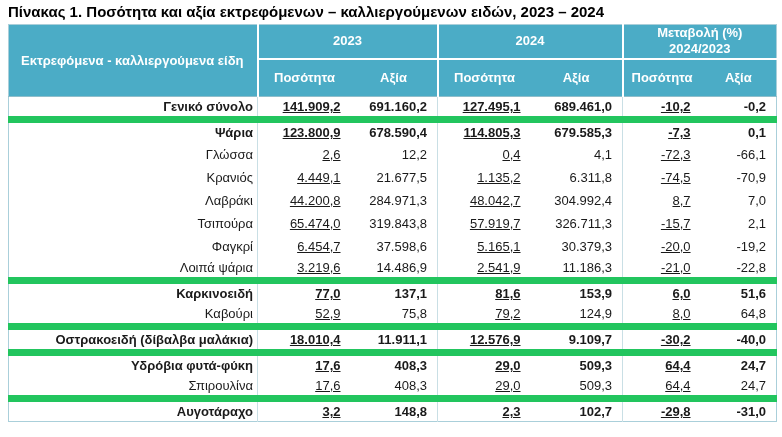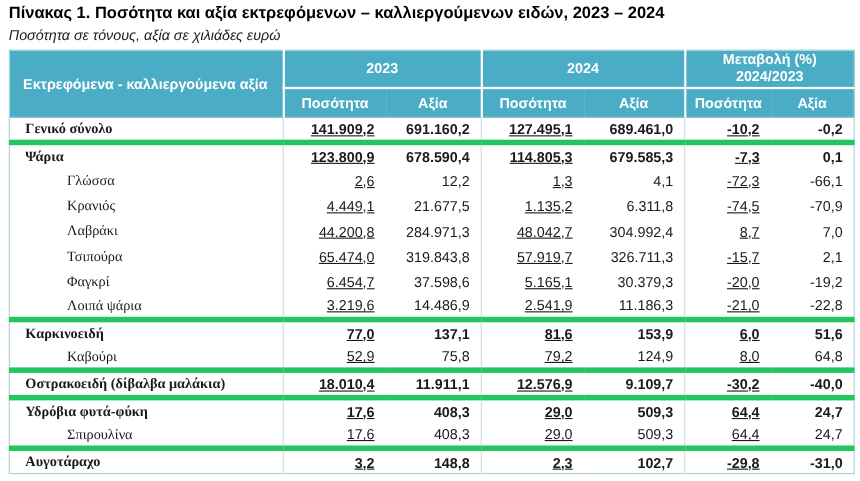--- a/index.html
+++ b/index.html
@@ -53,65 +53,63 @@
   th.group {
     border-left: 2px solid #ffffff;
     border-bottom: 2px solid #ffffff;
     height: 34px;
     text-align: center;
     vertical-align: middle;
     font-size: 13px;
   }
   th.group .pre { white-space: pre-line; line-height: 1.25; display: block; }
   th.sub {
-    height: 27px;
+    height: 38px;
     text-align: center;
     vertical-align: middle;
     font-size: 13px;
   }
   th.sub.group-start { border-left: 2px solid #ffffff; }
 
   
   tbody td {
     height: 23px;
     padding: 2px 10px 2px 0;
     vertical-align: middle;
     white-space: nowrap;
   }
   tbody td.label {
-    text-align: left;
+    text-align: right;
     padding: 2px 4px 2px 14px;
-    font-family: Liberation Serif, serif;
   }
   tbody td.label.indent { padding-left: 52px; }
   tbody td.num { text-align: right; }
   tbody td.group-start { border-left: 1px solid #c9dfe5; text-decoration: underline; }
   tbody tr.bold td { font-weight: 700; }
-  tbody tr.section td { border-top: 5px solid #22c55e; }
+  tbody tr.section td { border-top: 7px solid #22c55e; }
 </style>
 </head>
 <body>
 
 <div class="page">
   <p class="title">Πίνακας 1. Ποσότητα και αξία εκτρεφόμενων – καλλιεργούμενων ειδών, 2023 – 2024</p>
-  <p class="subtitle">Ποσότητα σε τόνους, αξία σε χιλιάδες ευρώ</p>
 
   <table class="stat">
     <colgroup>
       <col style="width:249px">
       <col style="width:93px">
       <col style="width:87px">
       <col style="width:93px">
       <col style="width:92px">
       <col style="width:78px">
       <col style="width:76px">
     </colgroup>
     <thead>
       <tr>
-        <th class="species" rowspan="2">Εκτρεφόμενα - καλλιεργούμενα αξία</th>
+        <th class="species" rowspan="2">Εκτρεφόμενα - καλλιεργούμενα είδη</th>
         <th class="group" colspan="2">
           <span class="pre">2023</span>
         </th>
         <th class="group" colspan="2">
           <span class="pre">2024</span>
         </th>
         <th class="group" colspan="2">
           <span class="pre">Μεταβολή (%)
 2024/2023</span>
         </th>
@@ -141,21 +139,21 @@
           <td class="num">678.590,4</td>
           <td class="num group-start">114.805,3</td>
           <td class="num">679.585,3</td>
           <td class="num group-start">-7,3</td>
           <td class="num">0,1</td>
         </tr>
         <tr>
           <td class="label indent">Γλώσσα</td>
           <td class="num group-start">2,6</td>
           <td class="num">12,2</td>
-          <td class="num group-start">1,3</td>
+          <td class="num group-start">0,4</td>
           <td class="num">4,1</td>
           <td class="num group-start">-72,3</td>
           <td class="num">-66,1</td>
         </tr>
         <tr>
           <td class="label indent">Κρανιός</td>
           <td class="num group-start">4.449,1</td>
           <td class="num">21.677,5</td>
           <td class="num group-start">1.135,2</td>
           <td class="num">6.311,8</td>

